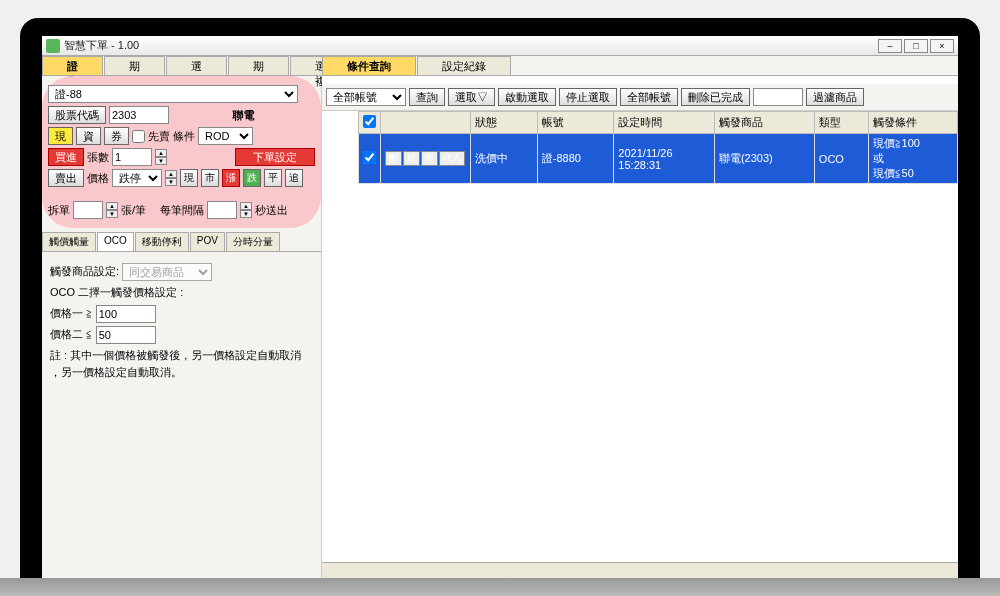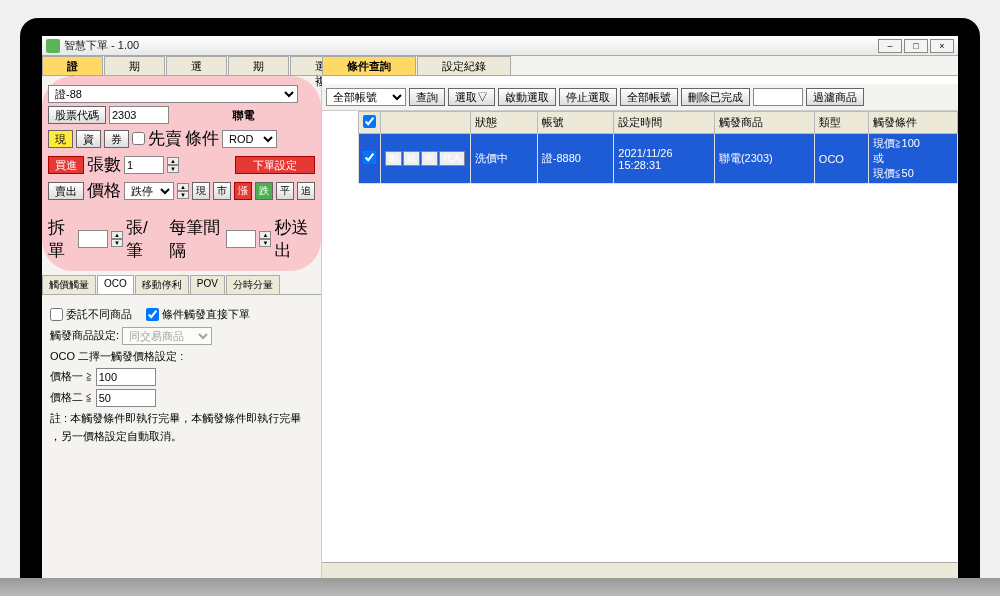--- a/index.html
+++ b/index.html
@@ -11,21 +11,21 @@
 .titlebar .title { color: #222; font-size: 11px; flex: 1; }
 .winbtns { display: flex; gap: 2px; }
 .winbtn { width: 24px; height: 14px; border: 1px solid #888; background: #f4f4f4; font-size: 9px; text-align: center; line-height: 12px; }
 .content { flex: 1; display: flex; background: #f4f3ef; }
 .leftpanel { width: 280px; background: #f4f3ef; border-right: 1px solid #ccc; display: flex; flex-direction: column; }
 .tabs { display: flex; height: 20px; background: #f4f3ef; border-bottom: 1px solid #aaa; }
 .tab { padding: 2px 24px; border: 1px solid #aaa; border-bottom: none; background: #ece9d8; margin-right: 1px; cursor: pointer; }
 .tab.active { background: #ffd966; font-weight: bold; }
 .ordersection { background: #f9c8cc; padding: 6px; border-radius: 31px; }
 .row { display: flex; align-items: center; margin: 3px 0; gap: 3px; }
-.label { font-size: 17px; }
+.label { font-size: 11px; }
 select, input[type=text] { border: 1px solid #888; background: #fff; height: 18px; font-size: 11px; padding: 0 2px; }
 .btn { border: 1px solid #666; background: linear-gradient(#fff,#ddd); padding: 1px 6px; font-size: 11px; cursor: pointer; height: 18px; }
 .btn.yellow { background: #ffeb3b; }
 .btn.red { background: #e53935; color: #fff; border-color: #a00; }
 .btn.green { background: #4caf50; color: #fff; }
 .btn.small { padding: 1px 3px; font-size: 10px; }
 .spinner { display: inline-flex; flex-direction: column; }
 .spinner span { width: 12px; height: 8px; border: 1px solid #888; background: #eee; font-size: 6px; text-align: center; line-height: 6px; cursor: pointer; }
 .subtabs { display: flex; height: 20px; background: #f4f3ef; border-bottom: 1px solid #aaa; margin-top: 4px; }
 .subtab { padding: 2px 6px; border: 1px solid #aaa; border-bottom: none; background: #ece9d8; margin-right: 1px; cursor: pointer; font-size: 10px; }
@@ -132,40 +132,33 @@
         </div>
         <div class="subtabs">
           <div class="subtab">觸價觸量</div>
           <div class="subtab active">OCO</div>
           <div class="subtab">移動停利</div>
           <div class="subtab">POV</div>
           <div class="subtab">分時分量</div>
         </div>
         <div class="ocosection">
           <div class="row">
-            <input type="checkbox" style="">
-            <span>委託不同商品</span>
-            <span style="width:8px"></span>
-            <input type="checkbox" checked="" style="">
-            <span>條件觸發直接下單</span>
-          </div>
-          <div class="row">
             <span>觸發商品設定:</span>
             <select style="width:90px" disabled=""><option>同交易商品</option></select>
           </div>
           <div>OCO 二擇一觸發價格設定 :</div>
           <div class="row">
             <span>價格一  ≧</span>
             <input type="text" value="100" style="">
           </div>
           <div class="row">
             <span>價格二  ≦</span>
             <input type="text" value="50" style="">
           </div>
-          <div>註 : 本觸發條件即執行完畢，本觸發條件即執行完畢</div>
+          <div>註 : 其中一個價格被觸發後，另一價格設定自動取消</div>
           <div>      ，另一價格設定自動取消。</div>
         </div>
       </div>
       <div class="rightpanel">
         <div class="rtabs">
           <div class="tab active">條件查詢</div>
           <div class="tab">設定紀錄</div>
         </div>
         <div class="toolbar">
           <select style="width:80px"><option>全部帳號</option></select>

